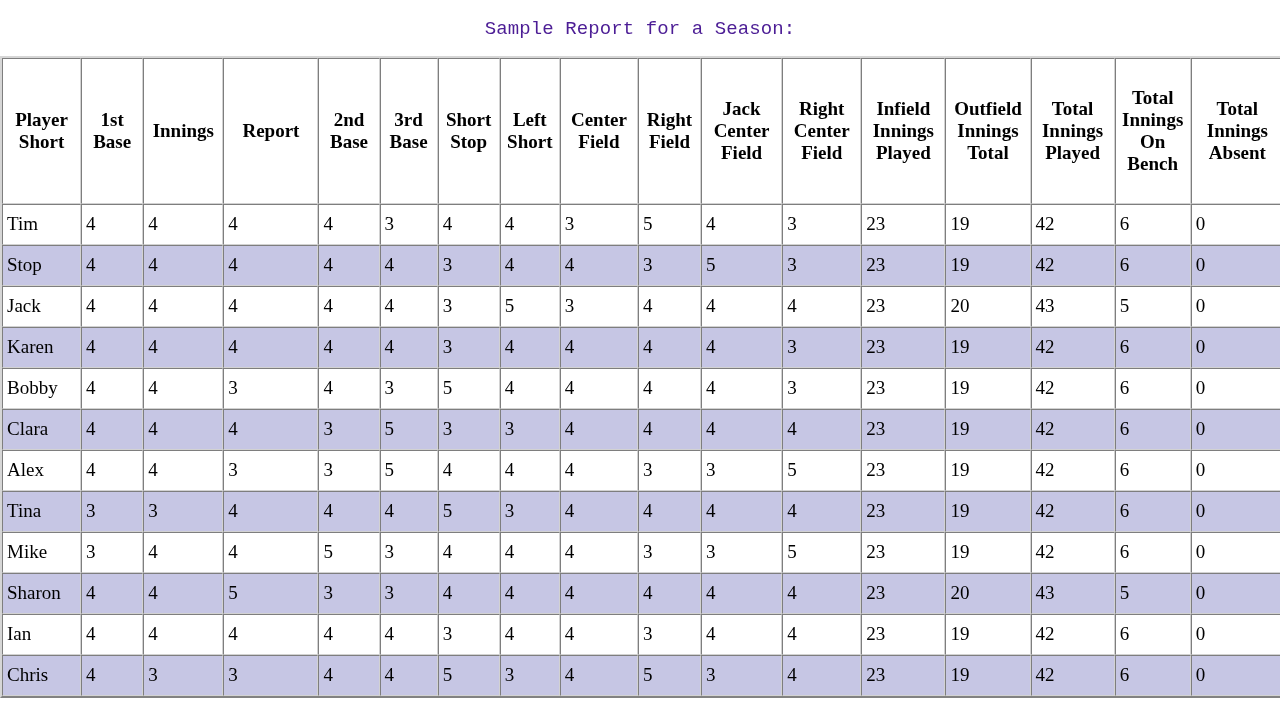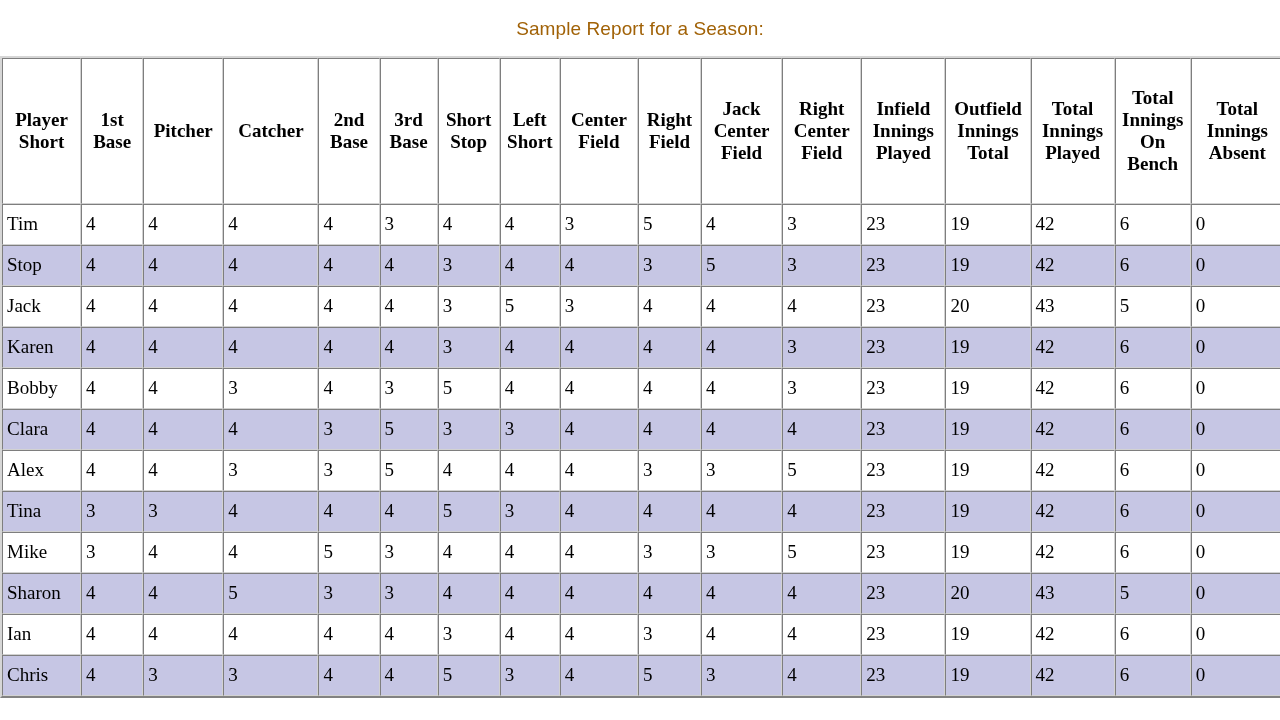--- a/index.html
+++ b/index.html
@@ -9,25 +9,25 @@
     background: #ffffff;
     width: 1280px;
     height: 720px;
     overflow: hidden;
   }
   body {
     font-family: "Liberation Serif", "DejaVu Serif", serif;
     color: #000000;
   }
   #page-title {
-    font-family: Liberation Sans, sans-serif;
+    font-family: Liberation Mono, monospace;
     font-size: 19px;
     font-weight: 400;
     text-align: center;
-    color: #a16207;
+    color: #4c1d95;
     margin: 0;
     padding: 18px 0 0 0;
     line-height: 1.2;
     letter-spacing: 0.1px;
   }
   .table-wrap {
     margin-top: 15px;
     width: 1280px;
     overflow: hidden;
   }
@@ -93,22 +93,22 @@
         <col style="width: 84px;">
         <col style="width: 85px;">
         <col style="width: 84px;">
         <col style="width: 76px;">
         <col style="width: 93px;">
       </colgroup>
     <thead>
       <tr>
           <th>Player Short</th>
           <th>1st Base</th>
-          <th>Pitcher</th>
-          <th>Catcher</th>
+          <th>Innings</th>
+          <th>Report</th>
           <th>2nd Base</th>
           <th>3rd Base</th>
           <th>Short Stop</th>
           <th>Left Short</th>
           <th>Center Field</th>
           <th>Right Field</th>
           <th>Jack Center Field</th>
           <th>Right Center Field</th>
           <th>Infield Innings Played</th>
           <th>Outfield Innings Total</th>

